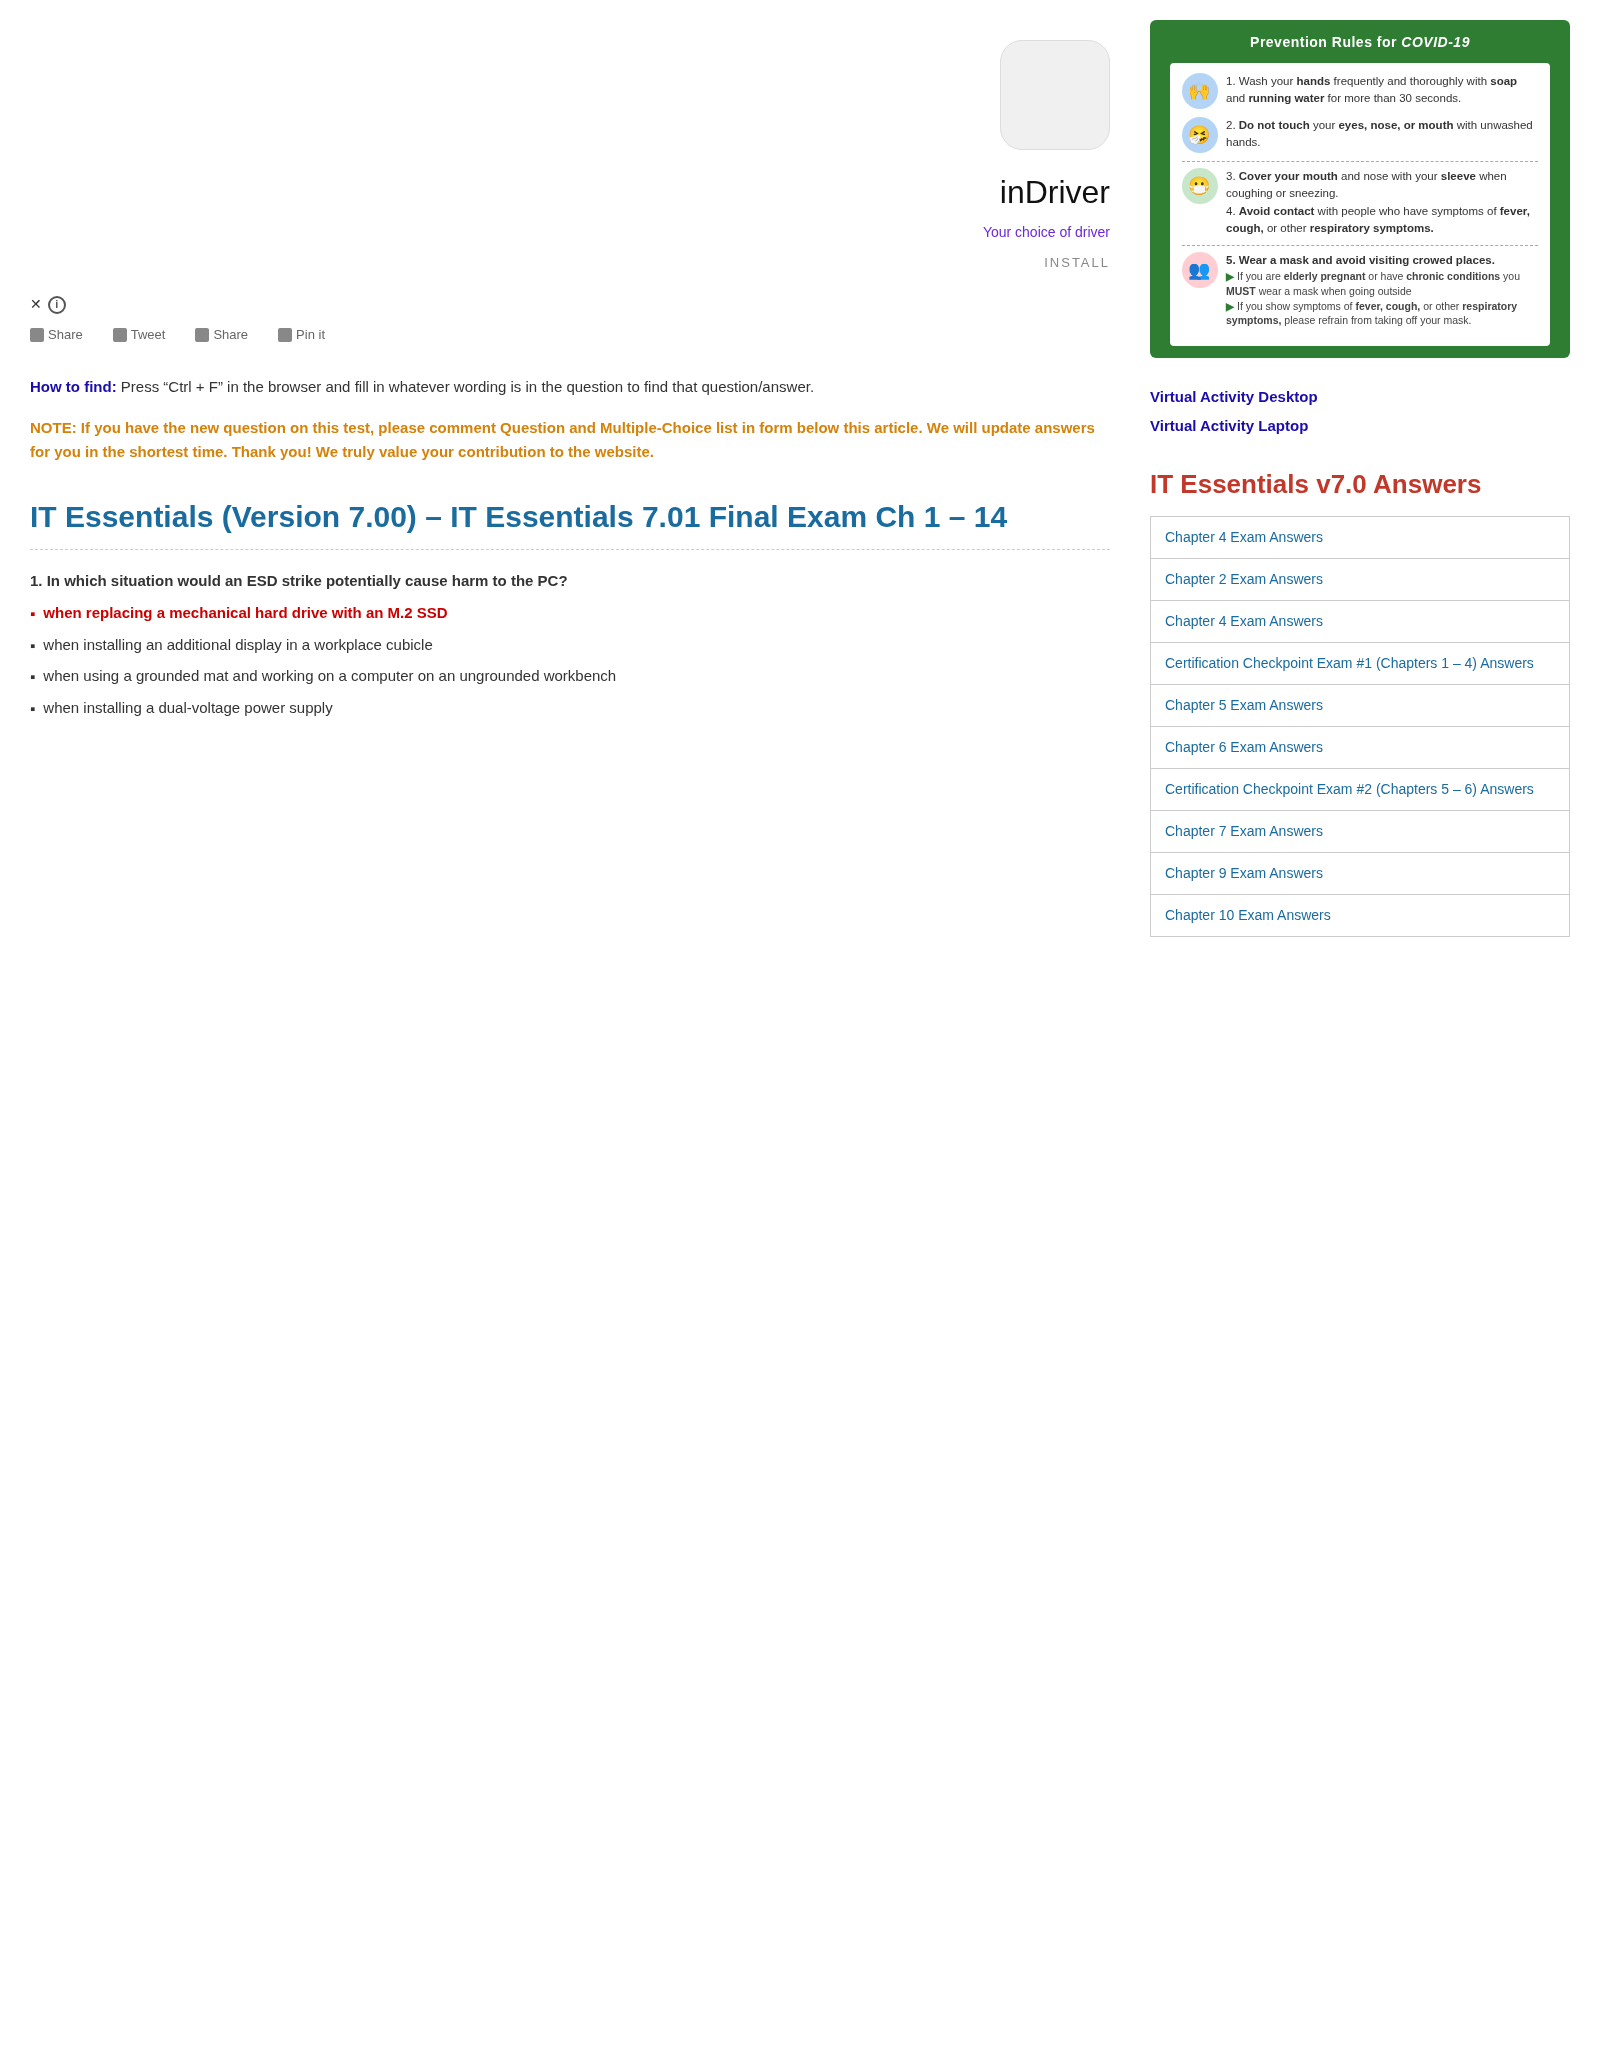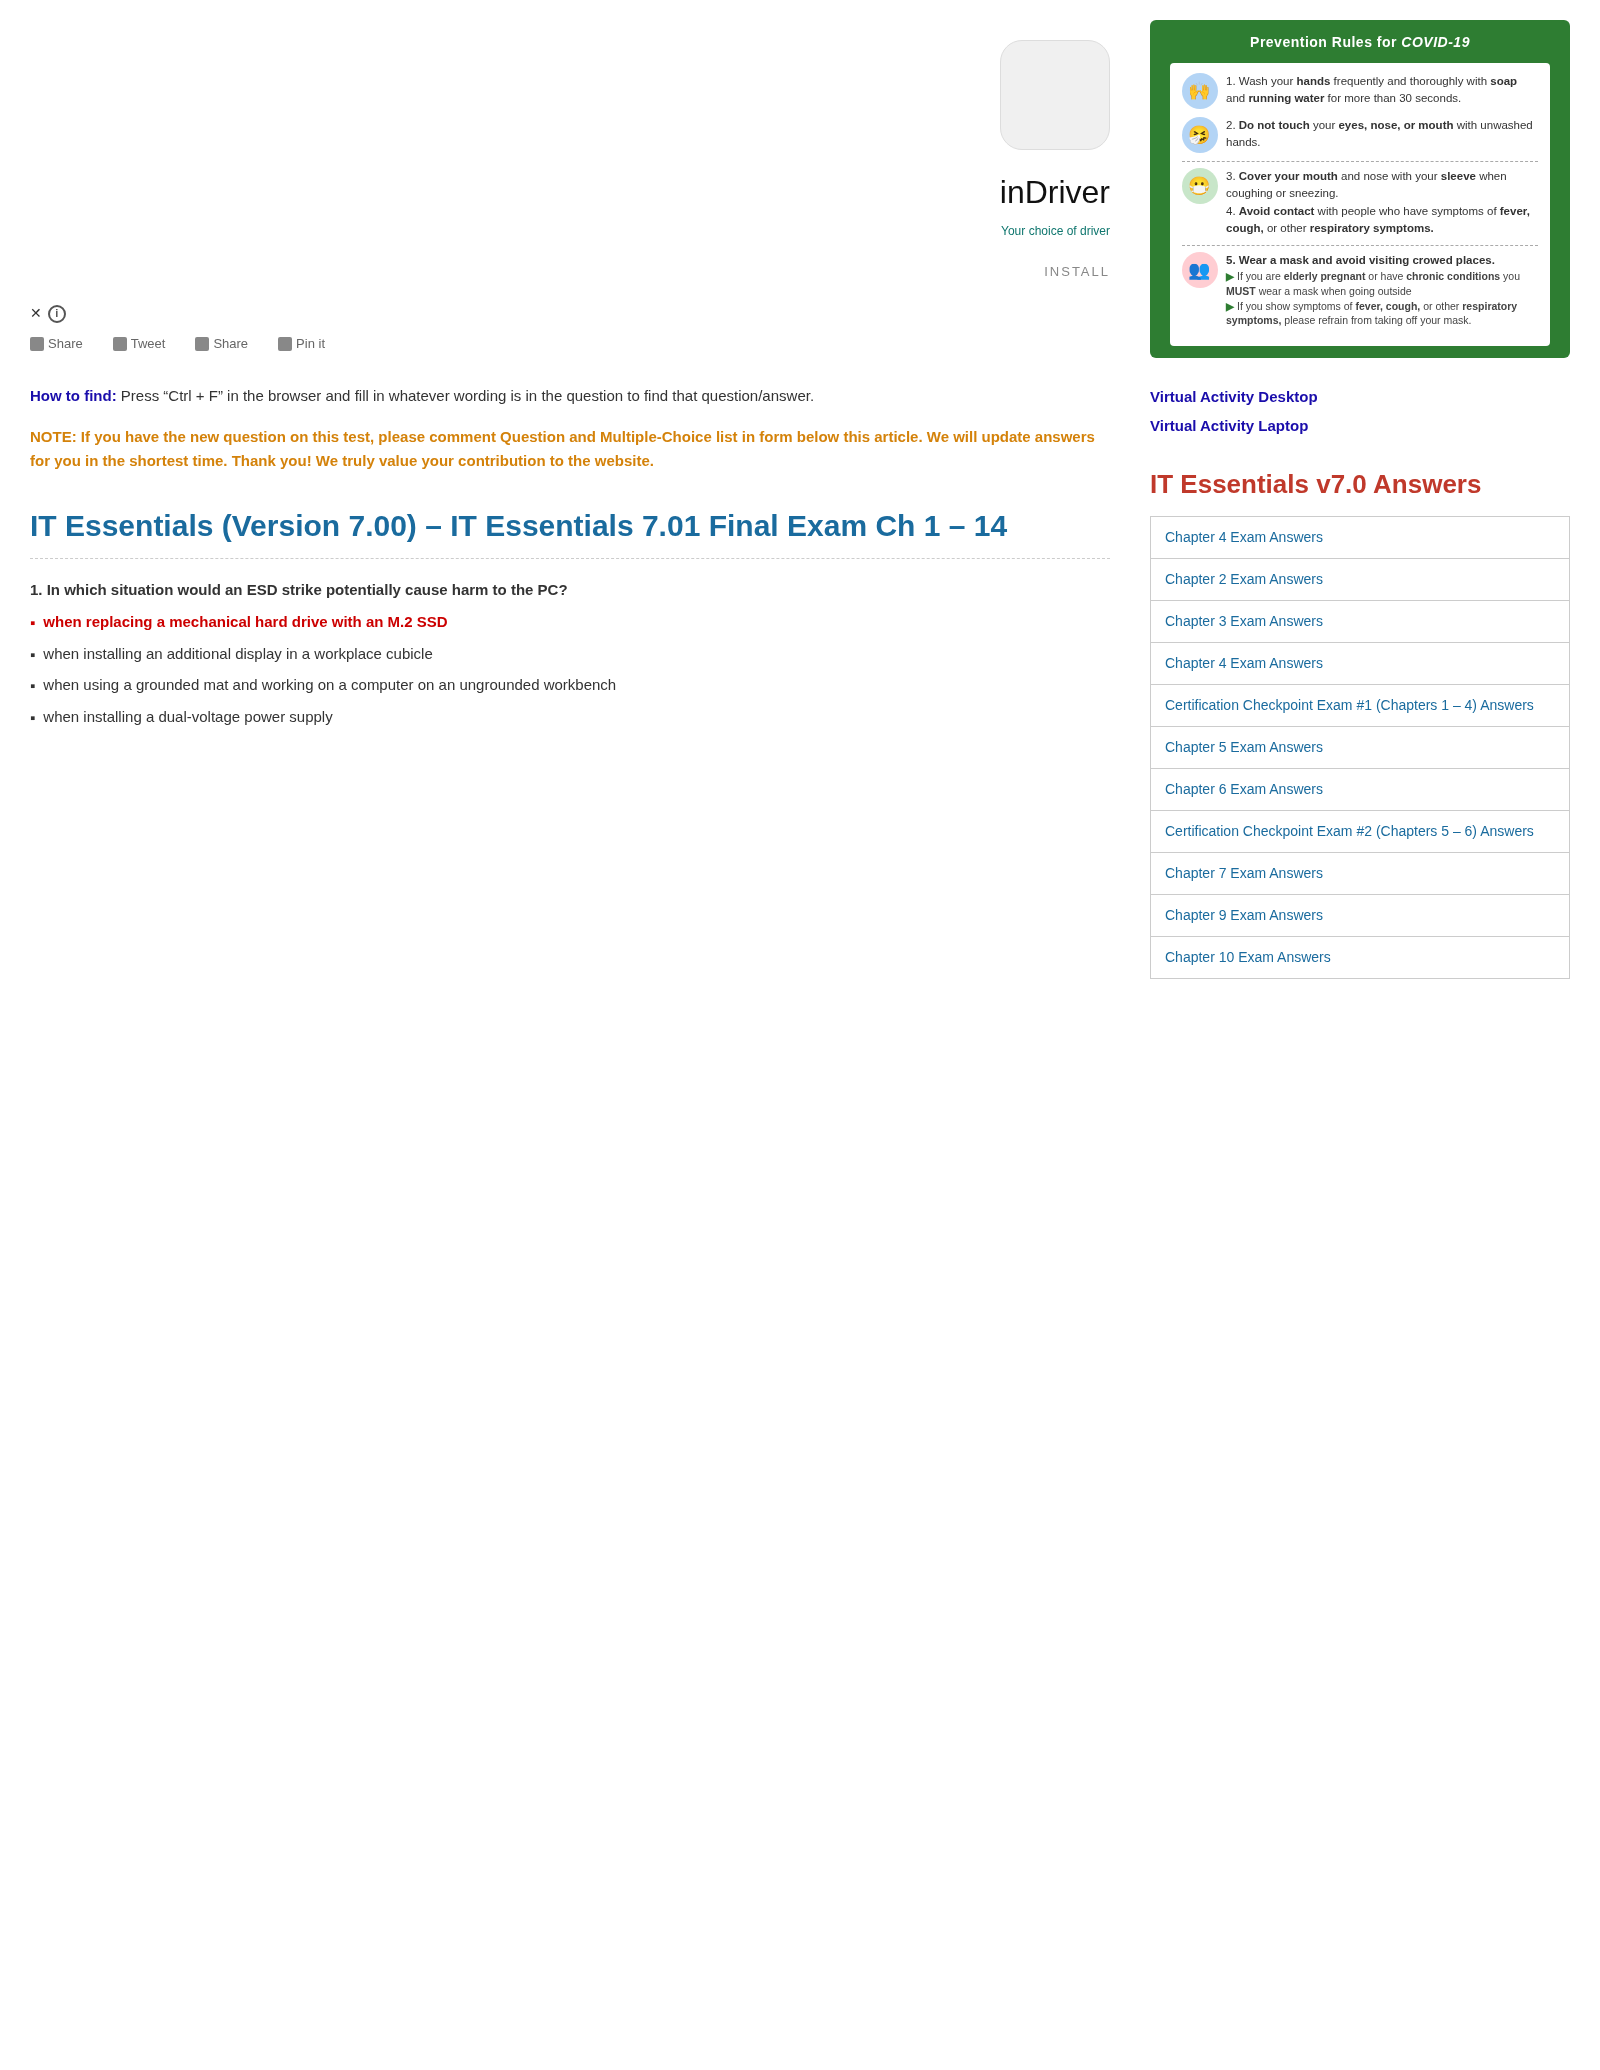--- a/index.html
+++ b/index.html
@@ -40,23 +40,23 @@
       border: 1px solid #ddd;
       margin-bottom: 18px;
     }
     .app-name {
       font-size: 32px;
       font-weight: 400;
       color: #111;
       margin-bottom: 6px;
     }
     .app-tagline {
-      font-size: 12px;
-      color: #0f766e;
-      margin-bottom: 24px;
+      font-size: 14px;
+      color: #6d28d9;
+      margin-bottom: 12px;
     }
     .install-btn {
       letter-spacing: 2px;
       font-size: 13px;
       color: #888;
       border: none;
       background: none;
       cursor: pointer;
       margin-bottom: 14px;
     }
@@ -406,23 +406,20 @@
       <div class="answers-title">IT Essentials v7.0 Answers</div>
       <table class="answers-table">
         <tbody id="answers-tbody">
         <tr>
               <td>Chapter 4 Exam Answers</td>
             </tr>
             <tr>
               <td>Chapter 2 Exam Answers</td>
             </tr>
             <tr>
-              <td>Chapter 3 Exam Answers</td>
-            </tr>
-            <tr>
               <td>Chapter 4 Exam Answers</td>
             </tr>
             <tr>
               <td>Certification Checkpoint Exam #1 (Chapters 1 – 4) Answers</td>
             </tr>
             <tr>
               <td>Chapter 5 Exam Answers</td>
             </tr>
             <tr>
               <td>Chapter 6 Exam Answers</td>

